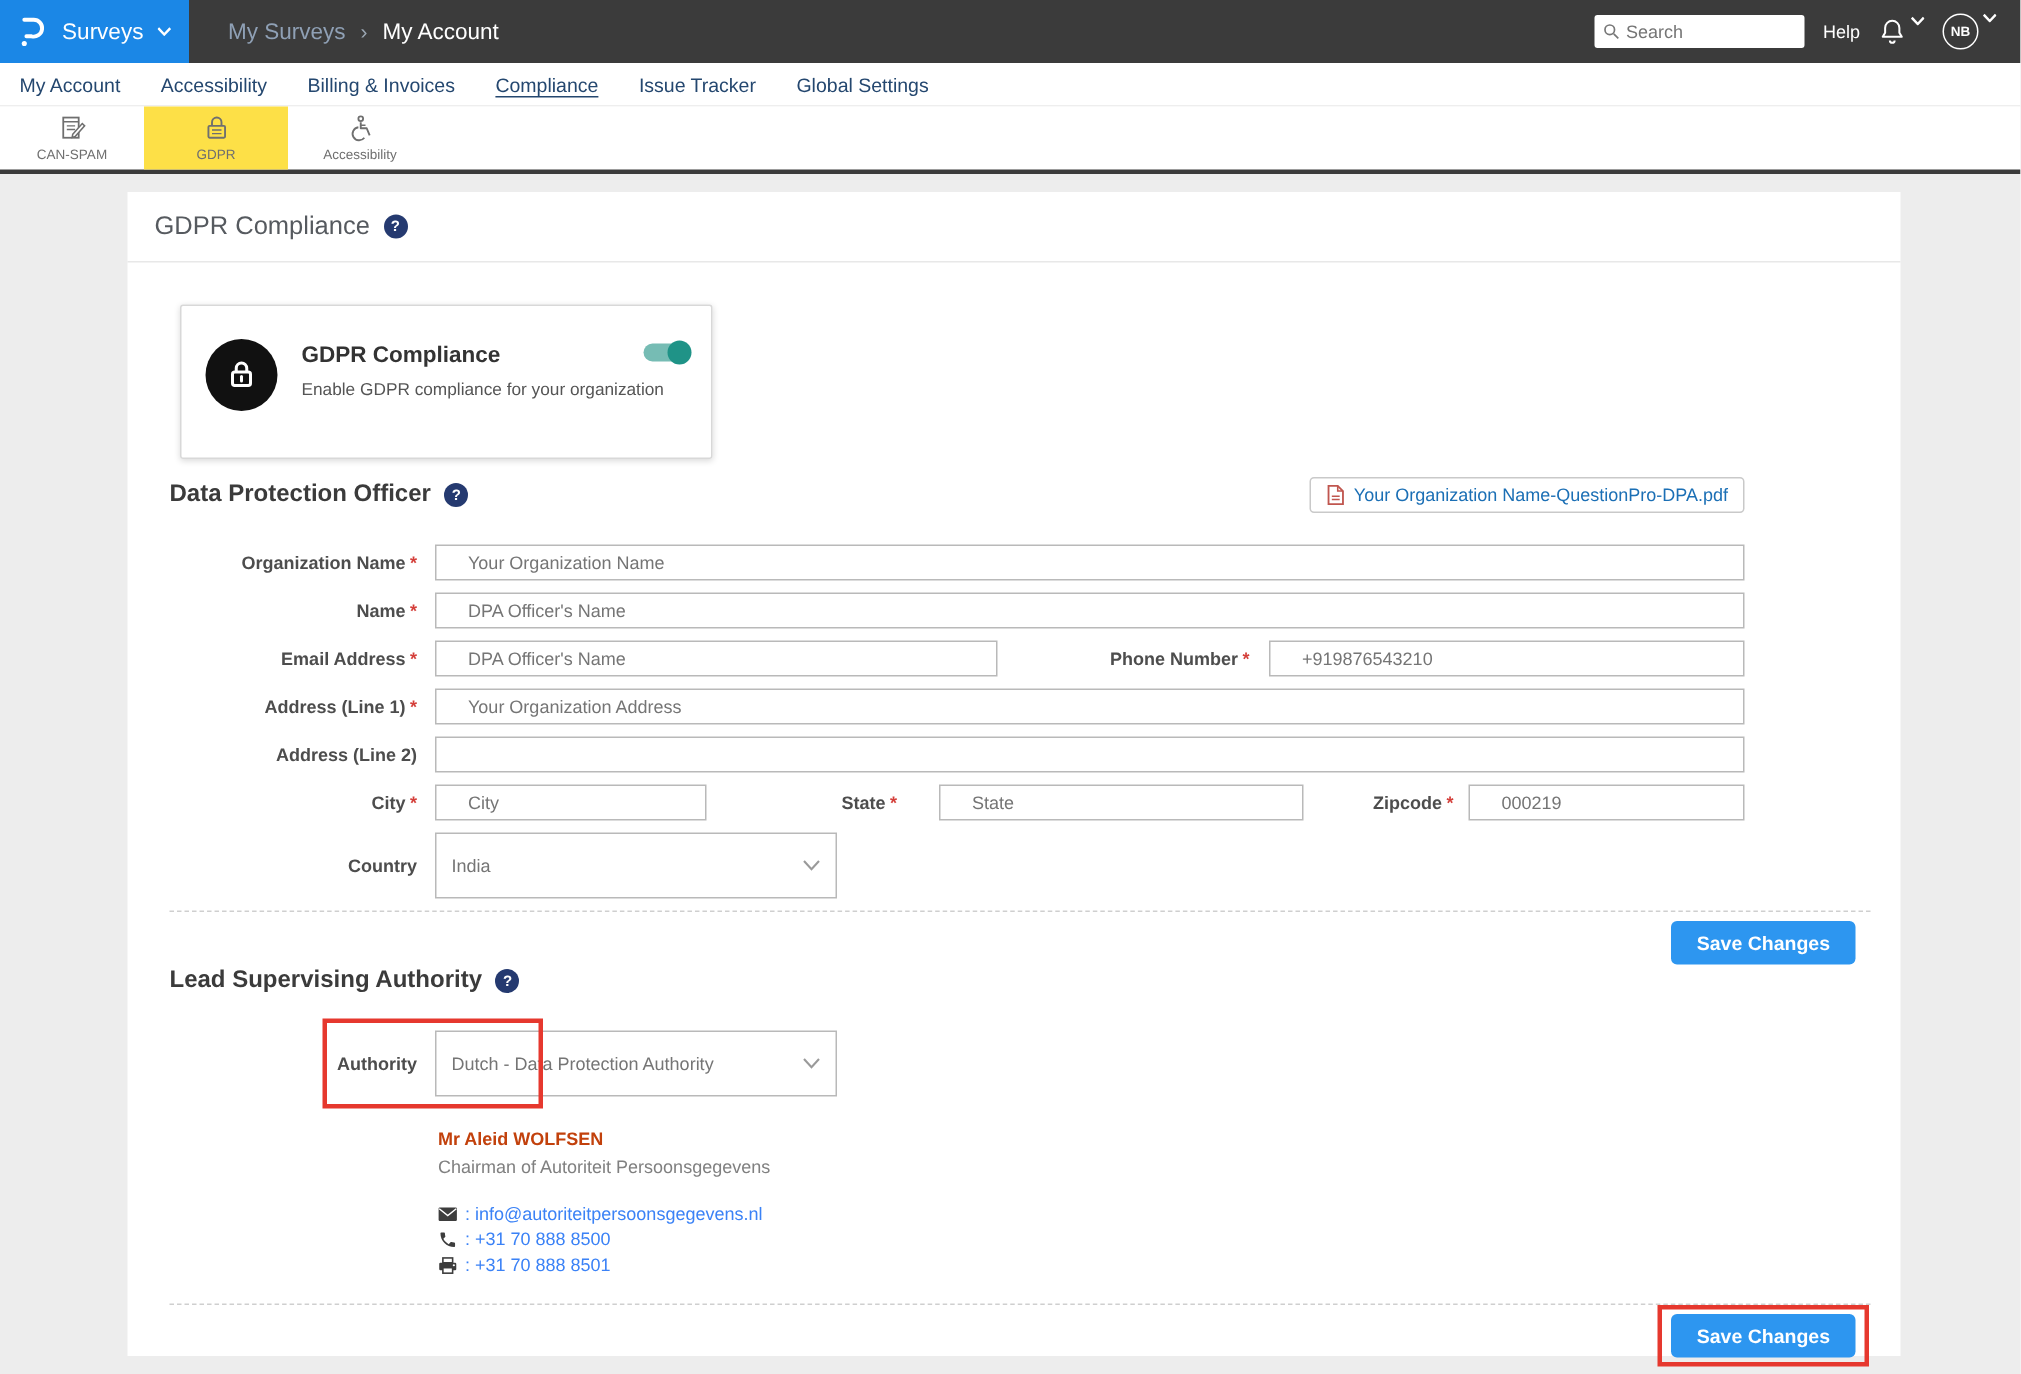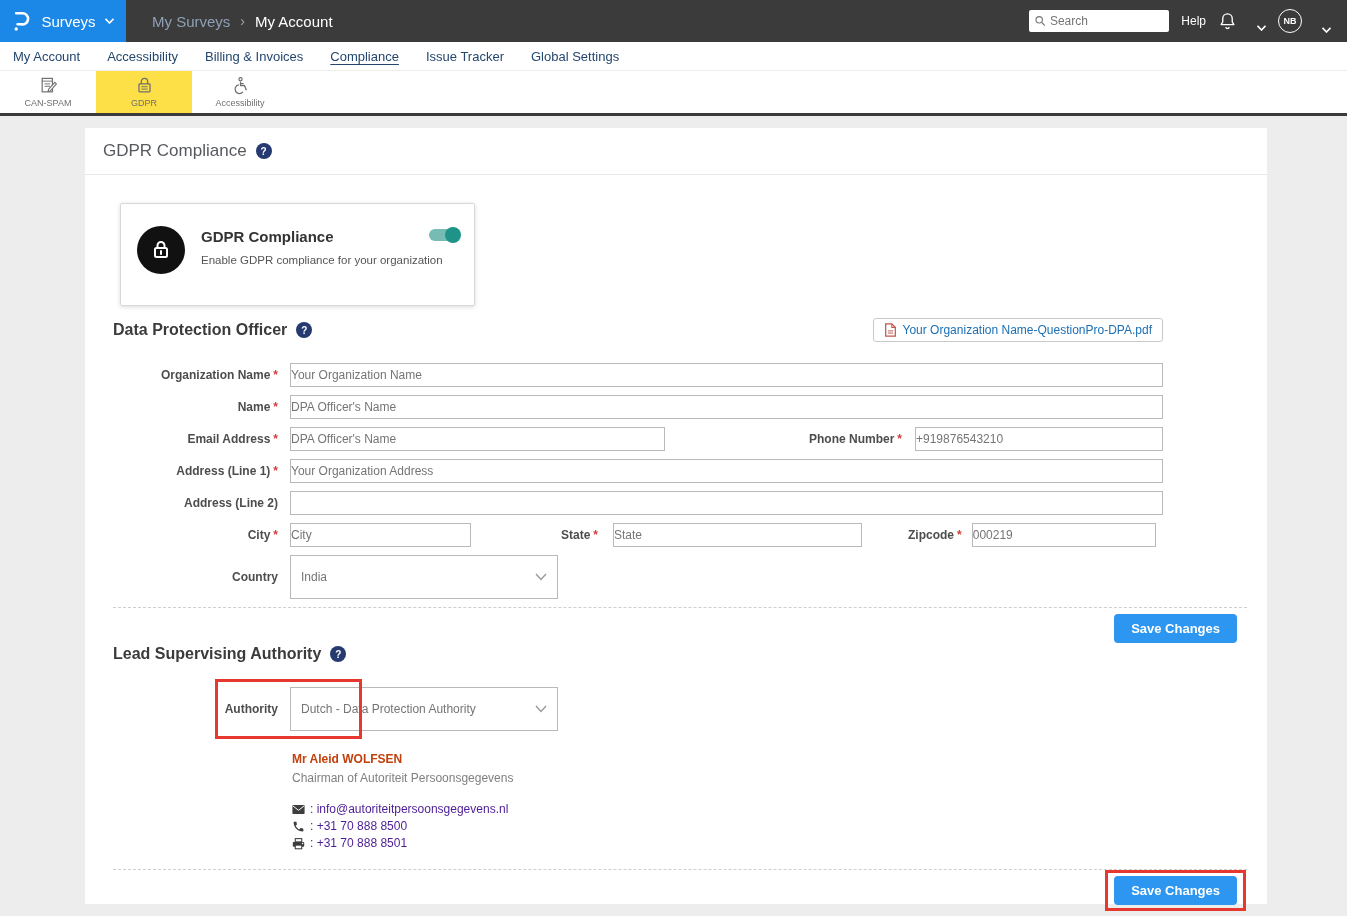--- a/index.html
+++ b/index.html
@@ -16,21 +16,21 @@
   .breadcrumb { display:flex; align-items:center; gap:10px; margin-left:26px; font-size:15px; }
   .crumb-dim { color:#8fa0b5; cursor:pointer; }
   .crumb-sep { color:#9aa5b1; font-size:14px; }
   .crumb-active { color:#fff; }
   .topbar-right { margin-left:auto; display:flex; align-items:center; gap:12px; padding-right:16px; }
   .searchbox { width:140px; height:22px; background:#fff; border-radius:2px; display:flex;
     align-items:center; padding:0 6px; gap:4px; }
   .searchbox input { border:none; outline:none; font-size:12px; width:100%; color:#c2410c;
     font-family:"Liberation Sans", sans-serif; }
   .help-label { font-size:12px; color:#fff; cursor:pointer; }
-  .icon-btn { display:flex; align-items:flex-end; gap:20px; cursor:pointer; }
+  .icon-btn { display:flex; align-items:flex-start; gap:3px; cursor:pointer; }
   .avatar { width:24px; height:24px; border:1.5px solid #fff; border-radius:50%; display:flex;
     align-items:center; justify-content:center; font-size:9px; font-weight:bold; }
 
   
   .main-tabs { height:29px; background:#fff; display:flex; align-items:center; gap:27px;
     padding-left:13px; font-size:13px; color:#24476f; border-bottom:1px solid #eeeeee; }
   .main-tab { cursor:pointer; }
   .main-tab.active { text-decoration:underline; text-underline-offset:3px; }
 
   
@@ -74,48 +74,48 @@
   .section-heading { font-size:16px; font-weight:bold; color:#3b3b3b; display:flex; align-items:center; }
   .pdf-btn { margin-left:auto; margin-right:84px; height:24px; border:1px solid #c9c9c9;
     border-radius:3px; background:#fff; display:flex; align-items:center; gap:6px; padding:0 10px;
     font-size:12px; color:#1b6fb5; cursor:pointer; }
 
   .form-area { margin-top:21px; margin-right:84px; }
   .form-row { display:flex; align-items:center; margin-bottom:8px; }
   .f-label { width:165px; text-align:right; font-size:12px; font-weight:bold; color:#4d4d4d;
     margin-right:12px; white-space:nowrap; flex:0 0 auto; }
   .req { color:#d43f3a; margin-left:3px; }
-  .t-input { height:24px; border:1px solid #b9b9b9; padding:0 0; font-size:12px; color:#757575;
+  .t-input { height:24px; border:1px solid #b9b9b9; padding:0 21px; font-size:12px; color:#757575;
     font-family:"Liberation Sans", sans-serif; outline:none; background:#fff; }
   .w-full { flex:1; }
   .w-email { width:375px; }
-  .w-phone { width:248px; }
+  .w-phone { width:317px; }
   .w-city { width:181px; }
   .w-state { width:249px; }
   .w-zip { width:184px; }
-  .lbl-state { width:auto; margin-left:90px; margin-right:15px; }
+  .lbl-state { width:auto; margin-left:90px; margin-right:28px; }
   .lbl-zip { width:auto; margin-left:46px; margin-right:10px; }
   .lbl-phone { width:auto; margin-left:auto; margin-right:13px; }
   .select-box { width:268px; height:44px; border:1px solid #b9b9b9; display:flex; align-items:center;
     justify-content:space-between; padding:0 10px; font-size:12px; color:#757575; cursor:pointer;
     background:#fff; }
 
   .dashed-divider { border-top:1px dashed #cfcfcf; margin-top:8px; }
   .save-row { display:flex; justify-content:flex-end; margin-top:6px; }
   .save-btn { background:#2d96f0; color:#fff; border:none; border-radius:4px; padding:7px 17px;
     font-size:13px; font-weight:bold; cursor:pointer; font-family:"Liberation Sans", sans-serif; }
   .save-wrap { position:relative; margin-right:10px; }
 
   .lsa-heading-row { margin-top:2px; }
   .authority-row { margin-top:24px; display:flex; align-items:center; position:relative; }
   .contact-block { margin-left:179px; margin-top:21px; }
   .contact-name { font-size:12px; font-weight:bold; color:#c2410c; }
   .contact-role { font-size:12px; color:#808080; margin-top:5px; }
   .contact-lines { margin-top:17px; }
-  .contact-line { display:flex; align-items:center; gap:5px; font-size:12px; color:#4c1d95;
+  .contact-line { display:flex; align-items:center; gap:5px; font-size:12px; color:#3b82f6;
     margin-top:3px; }
   .contact-line svg { width:13px; height:13px; flex:0 0 auto; }
 </style>
 </head>
 <body>
 
 <header class="topbar">
   <div class="logo-block">
     <span class="logo-glyph">
       <svg viewBox="0 0 20 22" fill="none" stroke="#fff" stroke-width="2.6" stroke-linecap="round">

